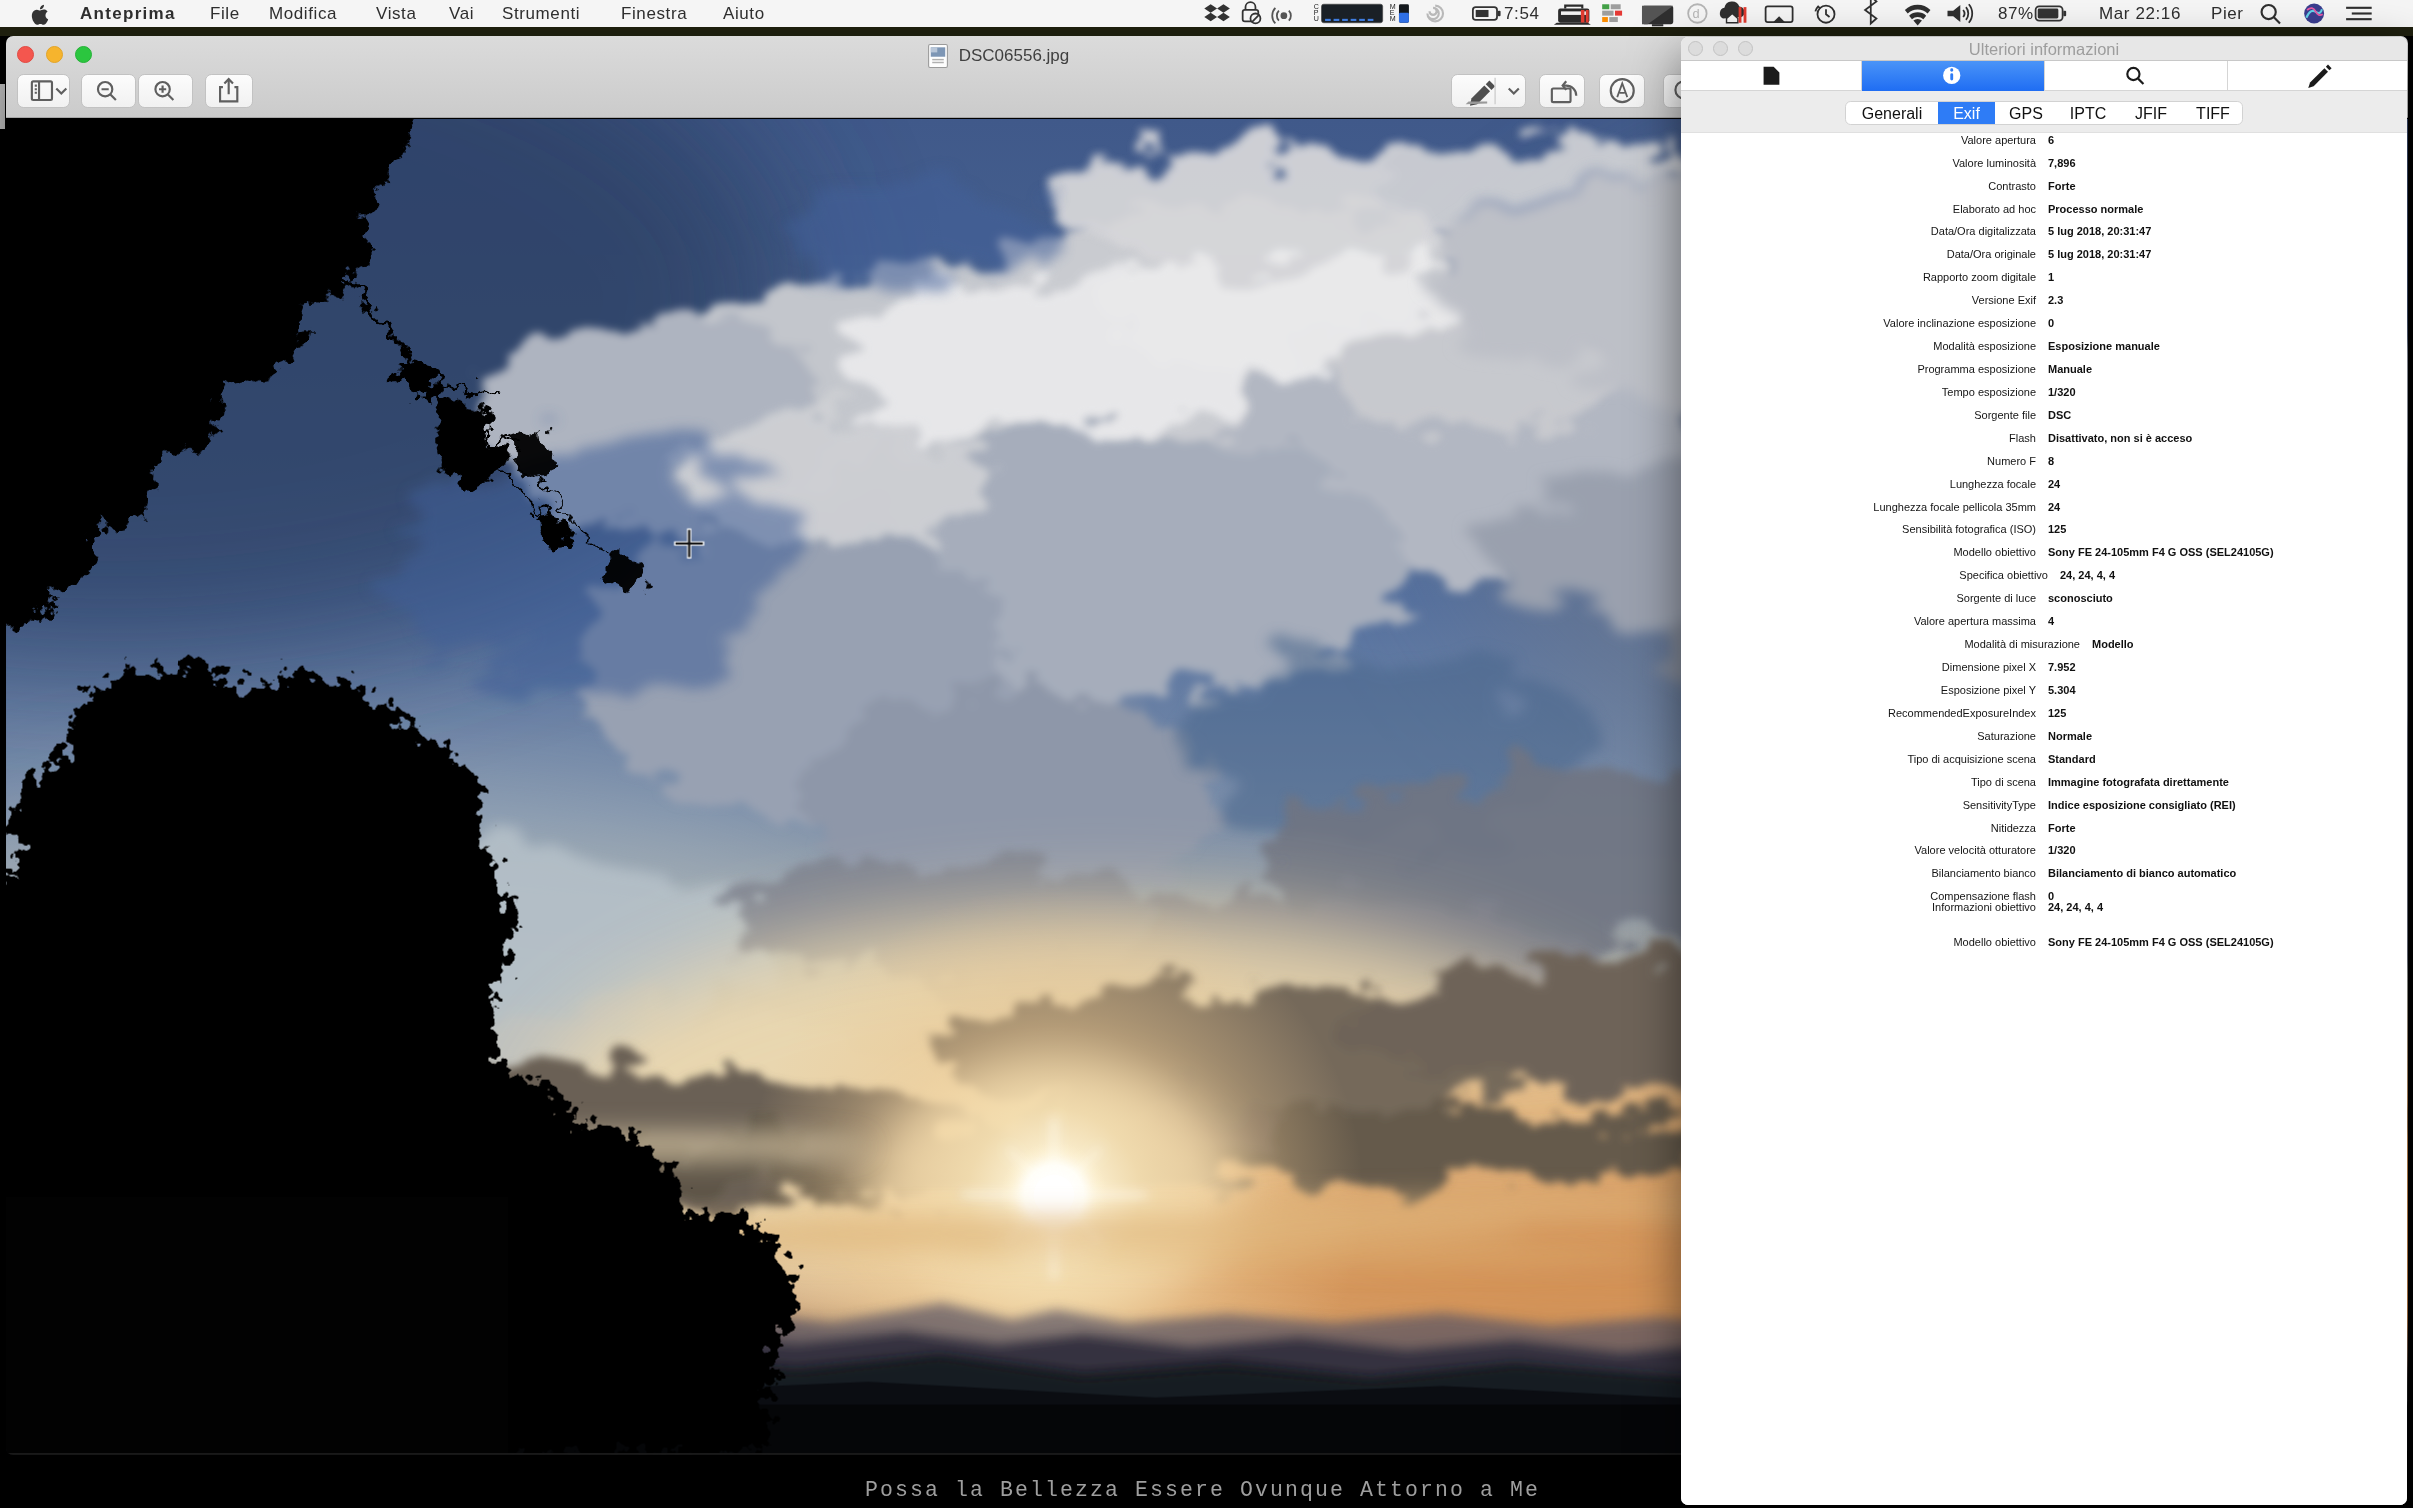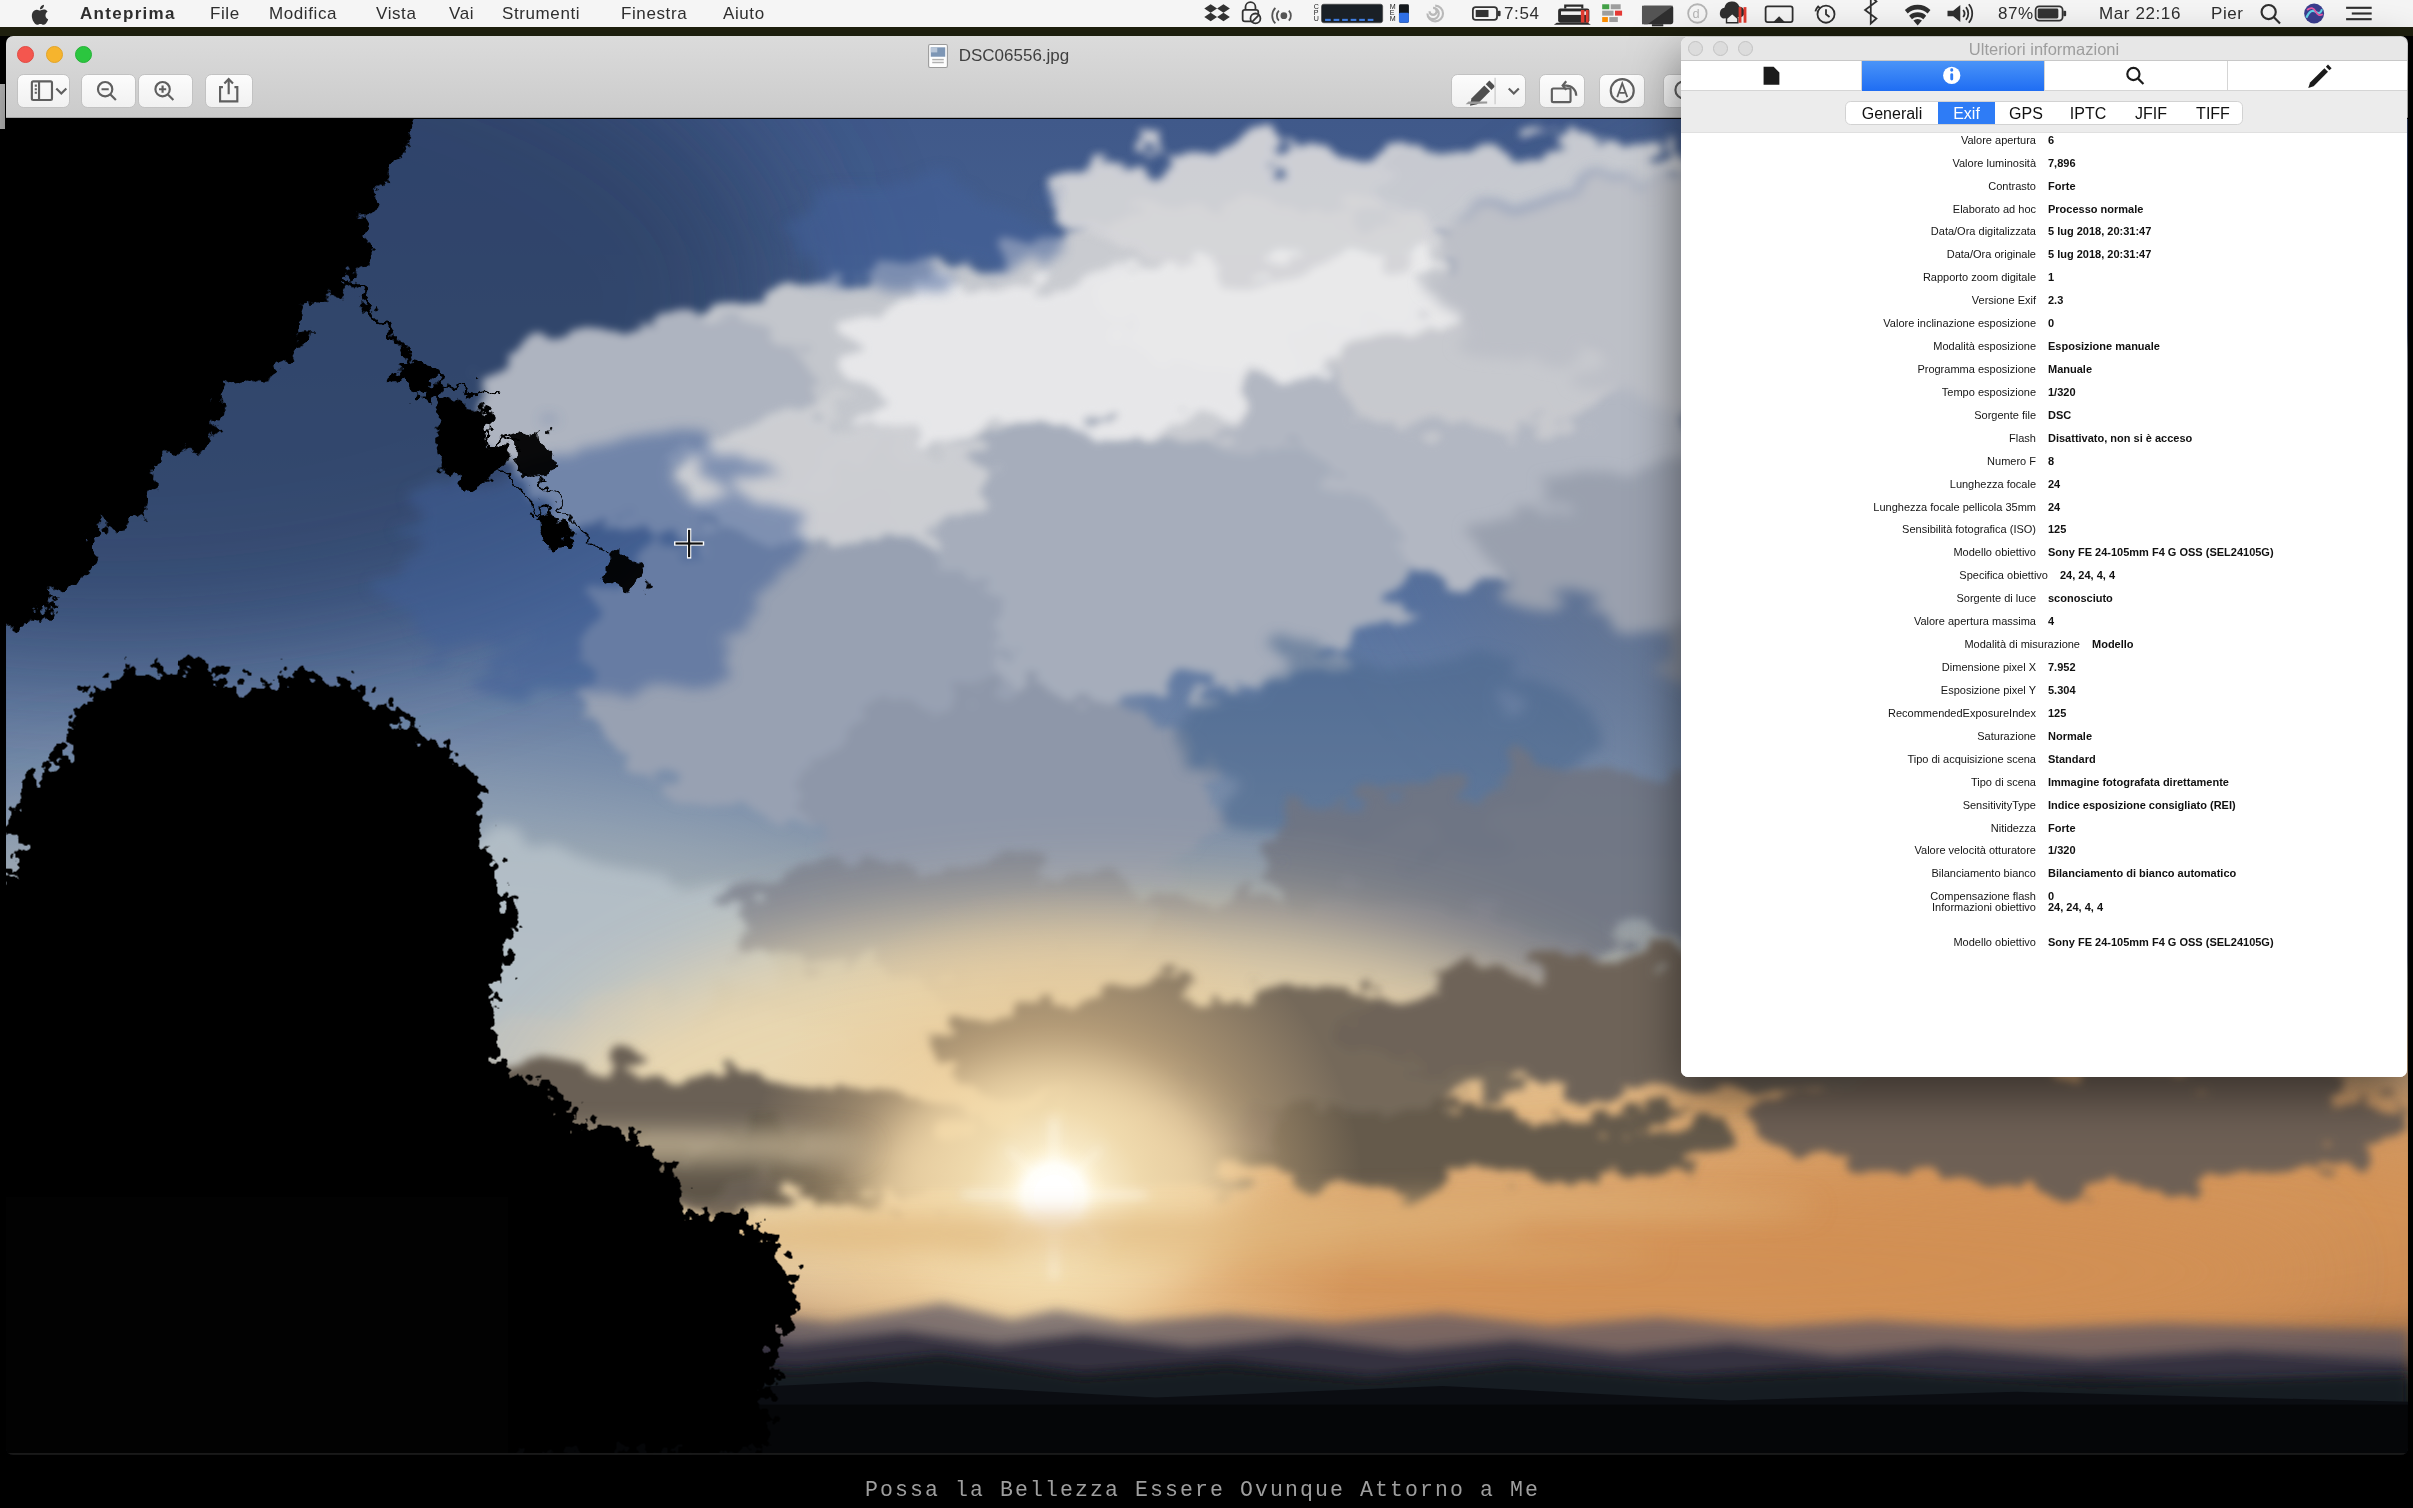--- a/index.html
+++ b/index.html
@@ -14,21 +14,21 @@
   #ptitle{position:absolute;left:0;top:0;width:100%;height:82px;background:linear-gradient(#dbdbdb,#cbcbcb);border-bottom:0.7px solid #a6a6a6;}
   .tl{position:absolute;top:10px;width:17px;height:17px;border-radius:50%;}
   #tl-r{left:11.5px;background:#f4564e;border:0.7px solid #e14a43;}
   #tl-y{left:40px;background:#f6b42d;border:0.7px solid #e2a428;}
   #tl-g{left:69px;background:#2bc63f;border:0.7px solid #25b237;}
   #ptname{position:absolute;top:10px;left:953px;color:#404040;font-size:17px;}
   .tbtn{position:absolute;top:38px;height:34px;background:linear-gradient(#fcfcfc,#f1f1f1);border:0.7px solid #c2c2c2;border-radius:6.5px;}
   
   #photo{position:absolute;left:0;top:83px;width:2402px;height:1336px;}
   
-  #insp{position:absolute;left:1681px;top:37px;width:726px;height:1040px;border-radius:7.2px;overflow:hidden;background:#fff;box-shadow:0 18px 50px rgba(0,0,0,.5);}
+  #insp{position:absolute;left:1681px;top:37px;width:726px;height:1468px;border-radius:7.2px;overflow:hidden;background:#fff;box-shadow:0 18px 50px rgba(0,0,0,.5);}
   #ititle{position:absolute;left:0;top:0;width:100%;height:24.4px;background:#e7e7e7;border-bottom:0.7px solid #c8c8c8;}
   .idot{position:absolute;top:4.3px;width:15px;height:15px;border-radius:50%;background:#dcdcdc;border:0.7px solid #c2c2c2;}
   #ititle .t{position:absolute;top:2.9px;width:100%;text-align:center;color:#9d9d9d;font-size:16.5px;}
   #iseg{position:absolute;left:0;top:24.4px;width:100%;height:29.5px;background:#fff;border-bottom:0.7px solid #d5d5d5;}
   #iseg .sep{position:absolute;top:0;width:0.7px;height:29.5px;background:#d5d5d5;}
   #isegblue{position:absolute;left:180px;top:0;width:183px;height:29.5px;background:linear-gradient(#4a94f8,#1f6df3);}
   #itabs{position:absolute;left:0;top:54px;width:100%;height:42px;background:#ececec;border-bottom:0.7px solid #e0e0e0;}
   #tabgroup{position:absolute;left:164px;top:10px;height:24px;background:#fff;border:0.7px solid #d2d2d2;border-radius:5.7px;overflow:hidden;}
   .tab{position:absolute;top:0;height:24px;line-height:24px;text-align:center;font-size:16px;color:#111;}
   #tab-exif{background:#2e7cf6;color:#fff;}

